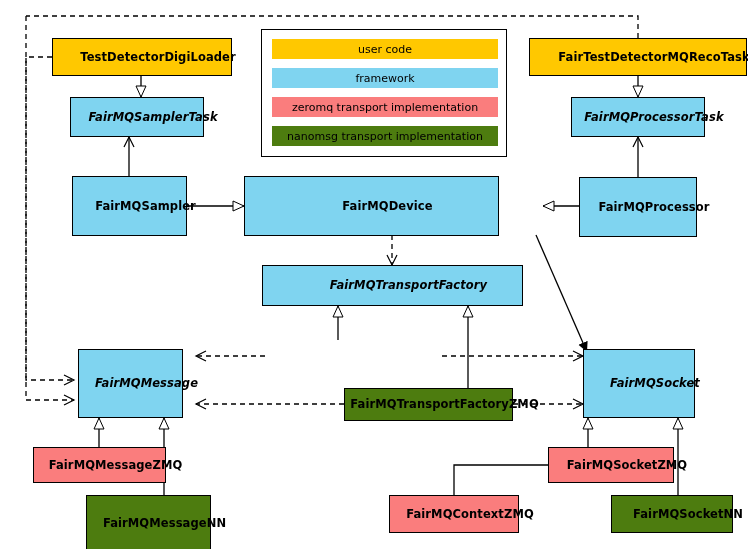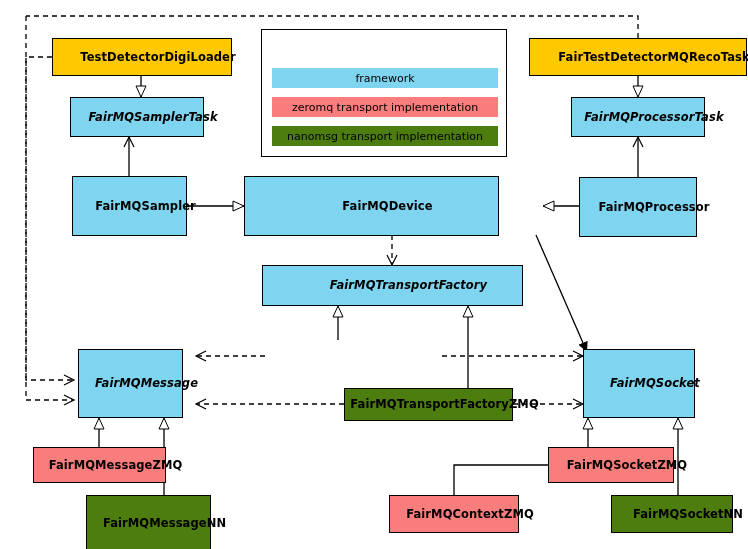--- a/index.html
+++ b/index.html
@@ -142,20 +142,23 @@
 
   <div class="node c-nn" style="left:86px;top:495px;width:125px;height:56px;">FairMQMessageNN</div>
 
   <div class="node c-zmq" style="left:548px;top:447px;width:126px;height:36px;">FairMQSocketZMQ</div>
 
   <div class="node c-nn" style="left:611px;top:495px;width:122px;height:38px;">FairMQSocketNN</div>
 
   <div class="node c-zmq" style="left:389px;top:495px;width:130px;height:38px;">FairMQContextZMQ</div>
 
   <div id="legend">
+    <div class="legend-row lr0 c-user">
+      <span>user code</span>
+    </div>
     <div class="legend-row lr1 c-framework">
       <span>framework</span>
     </div>
     <div class="legend-row lr2 c-zmq">
       <span>zeromq transport implementation</span>
     </div>
     <div class="legend-row lr3 c-nn">
       <span>nanomsg transport implementation</span>
     </div>
   </div>

